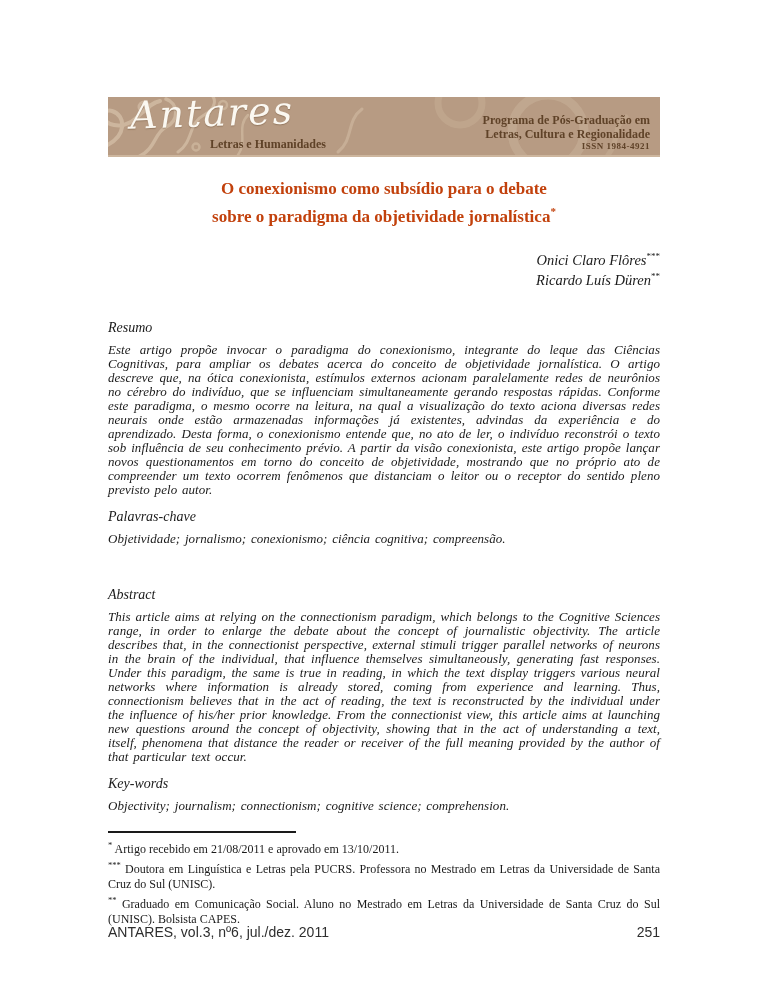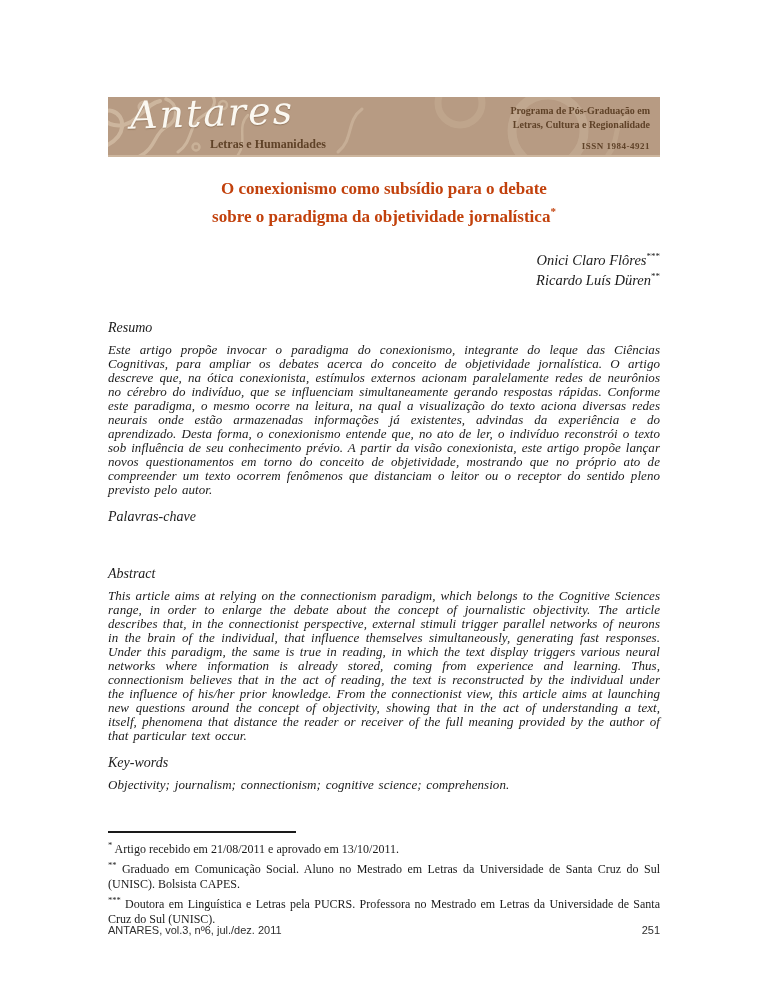--- a/index.html
+++ b/index.html
@@ -46,23 +46,23 @@
     position: absolute;
     left: 102px;
     top: 40px;
     font-size: 12px;
     font-weight: bold;
     color: var(--banner-dark-text, #5f4228);
   }
   .program-name {
     position: absolute;
     right: 10px;
-    top: 7px;
+    top: 16px;
     text-align: right;
-    font-size: 10px;
+    font-size: 12px;
     line-height: 14px;
     font-weight: bold;
     color: var(--banner-dark-text, #5f4228);
   }
   .issn {
     position: absolute;
     right: 10px;
     bottom: 4px;
     font-size: 9px;
     font-weight: bold;
@@ -127,21 +127,21 @@
   .footnote sup { font-size: 8.5px; }
   
   .page-footer {
     position: absolute;
     left: 108px;
     top: 924px;
     width: 552px;
     display: flex;
     justify-content: space-between;
     font-family: "Liberation Sans", sans-serif;
-    font-size: 11px;
+    font-size: 14px;
     color: #2e2e2e;
   }
 </style>
 </head>
 <body>
 
 <div class="page">
   <div class="content">
 
     <div class="banner">
@@ -180,35 +180,36 @@
       </div>
       <div>
         <span>Ricardo Luís Düren</span><sup>**</sup>
       </div>
     </div>
 
     <h2 class="sec-heading mt-lg">Resumo</h2>
     <p class="para">Este artigo propõe invocar o paradigma do conexionismo, integrante do leque das Ciências Cognitivas, para ampliar os debates acerca do conceito de objetividade jornalística. O artigo descreve que, na ótica conexionista, estímulos externos acionam paralelamente redes de neurônios no cérebro do indivíduo, que se influenciam simultaneamente gerando respostas rápidas. Conforme este paradigma, o mesmo ocorre na leitura, na qual a visualização do texto aciona diversas redes neurais onde estão armazenadas informações já existentes, advindas da experiência e do aprendizado. Desta forma, o conexionismo entende que, no ato de ler, o indivíduo reconstrói o texto sob influência de seu conhecimento prévio. A partir da visão conexionista, este artigo propõe lançar novos questionamentos em torno do conceito de objetividade, mostrando que no próprio ato de compreender um texto ocorrem fenômenos que distanciam o leitor ou o receptor do sentido pleno previsto pelo autor.</p>
 
     <h2 class="sec-heading mt-sm">Palavras-chave</h2>
+    <p class="para single">Objetividade; jornalismo; conexionismo; ciência cognitiva; compreensão.</p>
 
     <h2 class="sec-heading mt-md">Abstract</h2>
     <p class="para">This article aims at relying on the connectionism paradigm, which belongs to the Cognitive Sciences range, in order to enlarge the debate about the concept of journalistic objectivity. The article describes that, in the connectionist perspective, external stimuli trigger parallel networks of neurons in the brain of the individual, that influence themselves simultaneously, generating fast responses. Under this paradigm, the same is true in reading, in which the text display triggers various neural networks where information is already stored, coming from experience and learning. Thus, connectionism believes that in the act of reading, the text is reconstructed by the individual under the influence of his/her prior knowledge. From the connectionist view, this article aims at launching new questions around the concept of objectivity, showing that in the act of understanding a text, itself, phenomena that distance the reader or receiver of the full meaning provided by the author of that particular text occur.</p>
 
     <h2 class="sec-heading mt-sm">Key-words</h2>
     <p class="para single">Objectivity; journalism; connectionism; cognitive science; comprehension.</p>
   </div>
 
   <div class="footnotes">
     <hr class="fn-rule">
     <p class="footnote"><sup>*</sup>
       <span>Artigo recebido em 21/08/2011 e aprovado em 13/10/2011.</span></p>
+    <p class="footnote"><sup>***</sup>
+      <span>Doutora em Linguística e Letras pela PUCRS. Professora no Mestrado em Letras da Universidade de Santa Cruz do Sul (UNISC).</span></p>
     <p class="footnote"><sup>**</sup>
       <span>Graduado em Comunicação Social. Aluno no Mestrado em Letras da Universidade de Santa Cruz do Sul (UNISC). Bolsista CAPES.</span></p>
-    <p class="footnote"><sup>***</sup>
-      <span>Doutora em Linguística e Letras pela PUCRS. Professora no Mestrado em Letras da Universidade de Santa Cruz do Sul (UNISC).</span></p>
   </div>
 
   <div class="page-footer">
     <span>ANTARES, vol.3, nº6, jul./dez. 2011</span>
     <span>251</span>
   </div>
 </div>
 
 </body></html>

